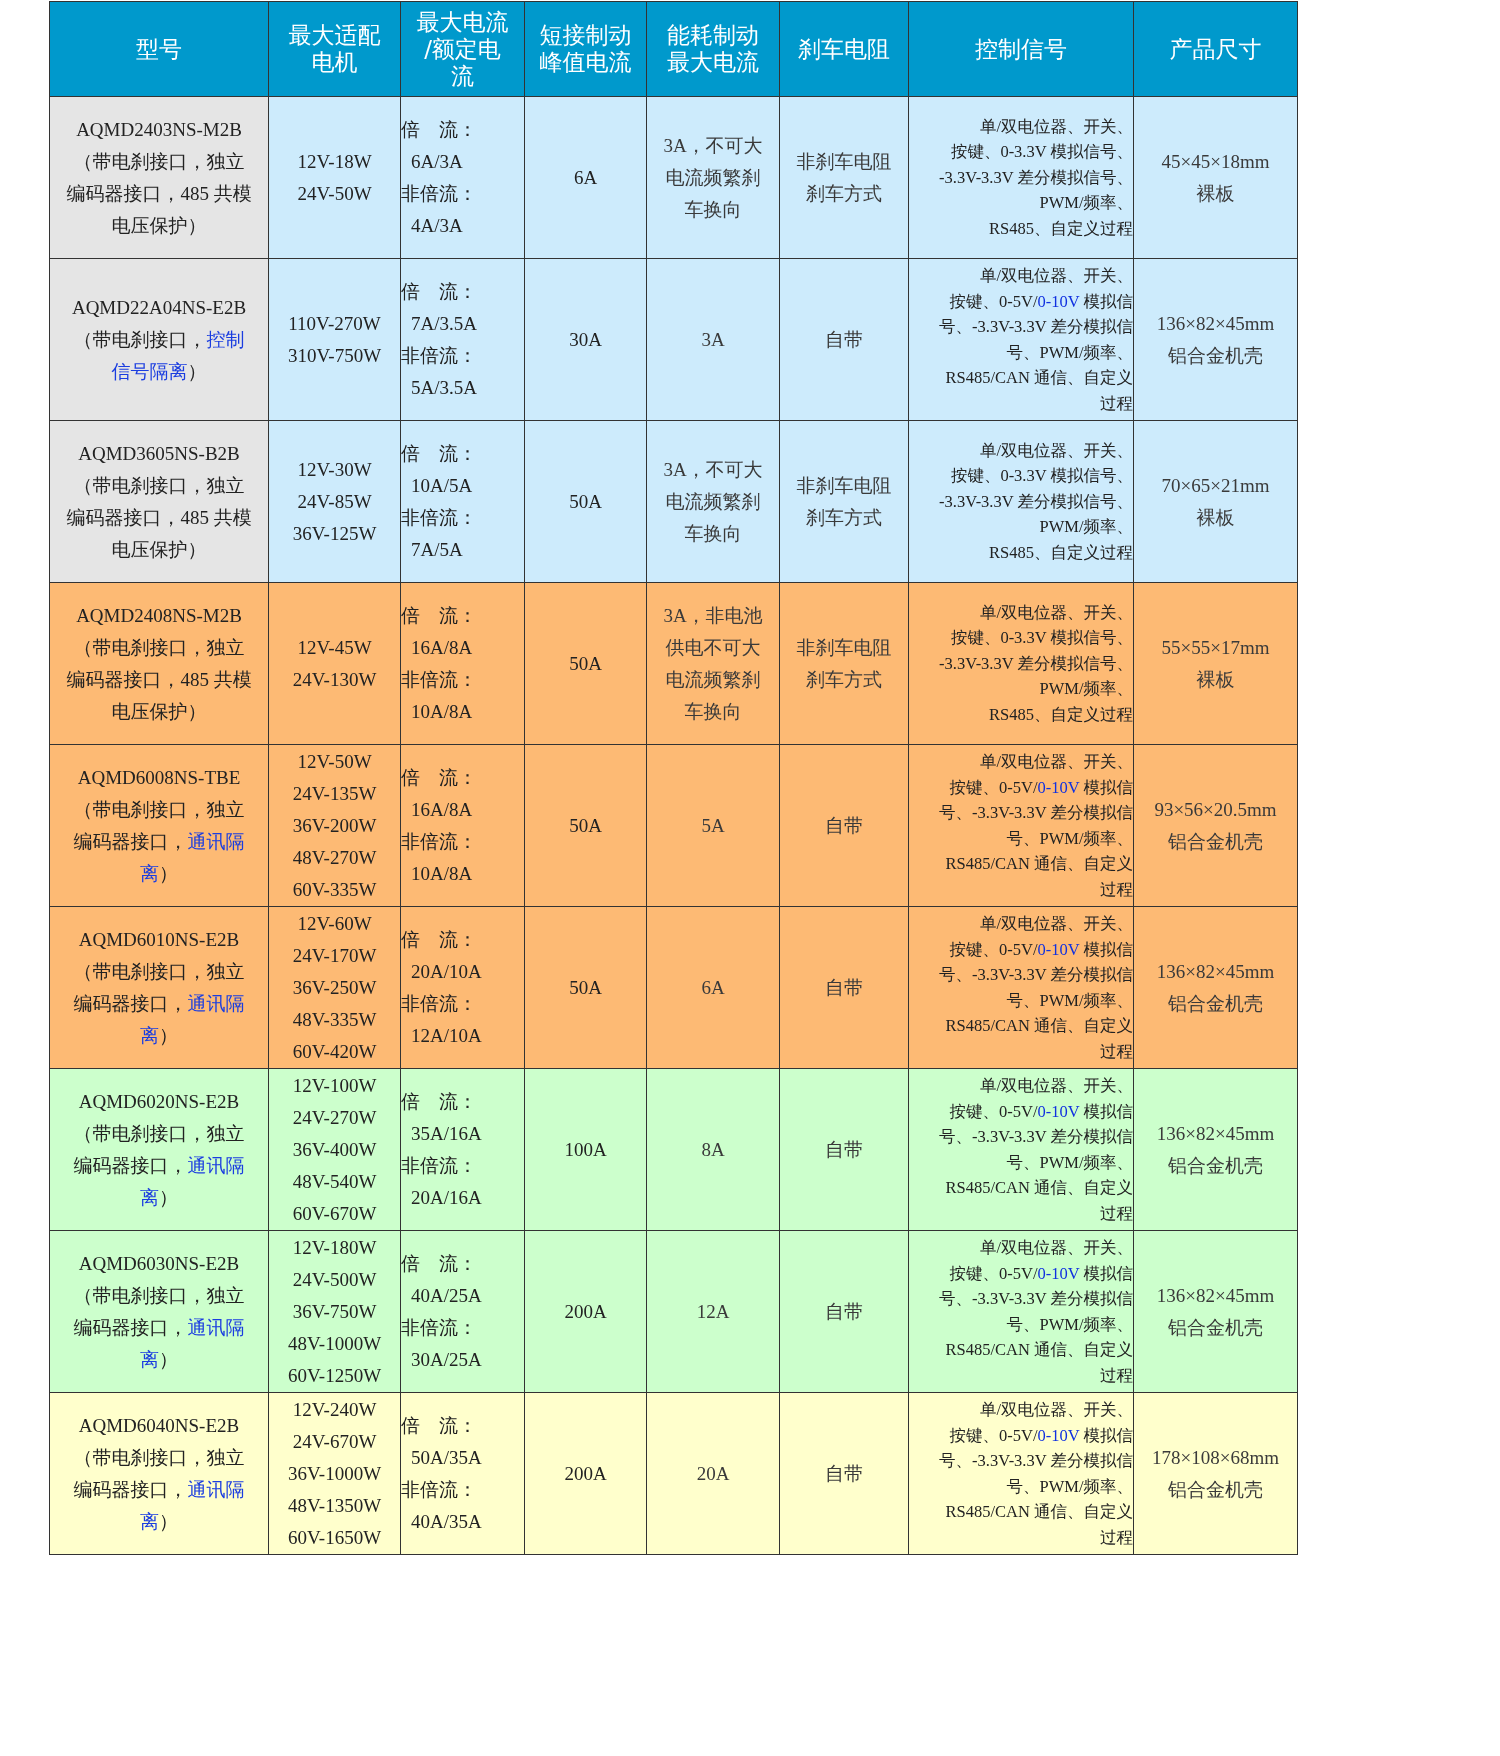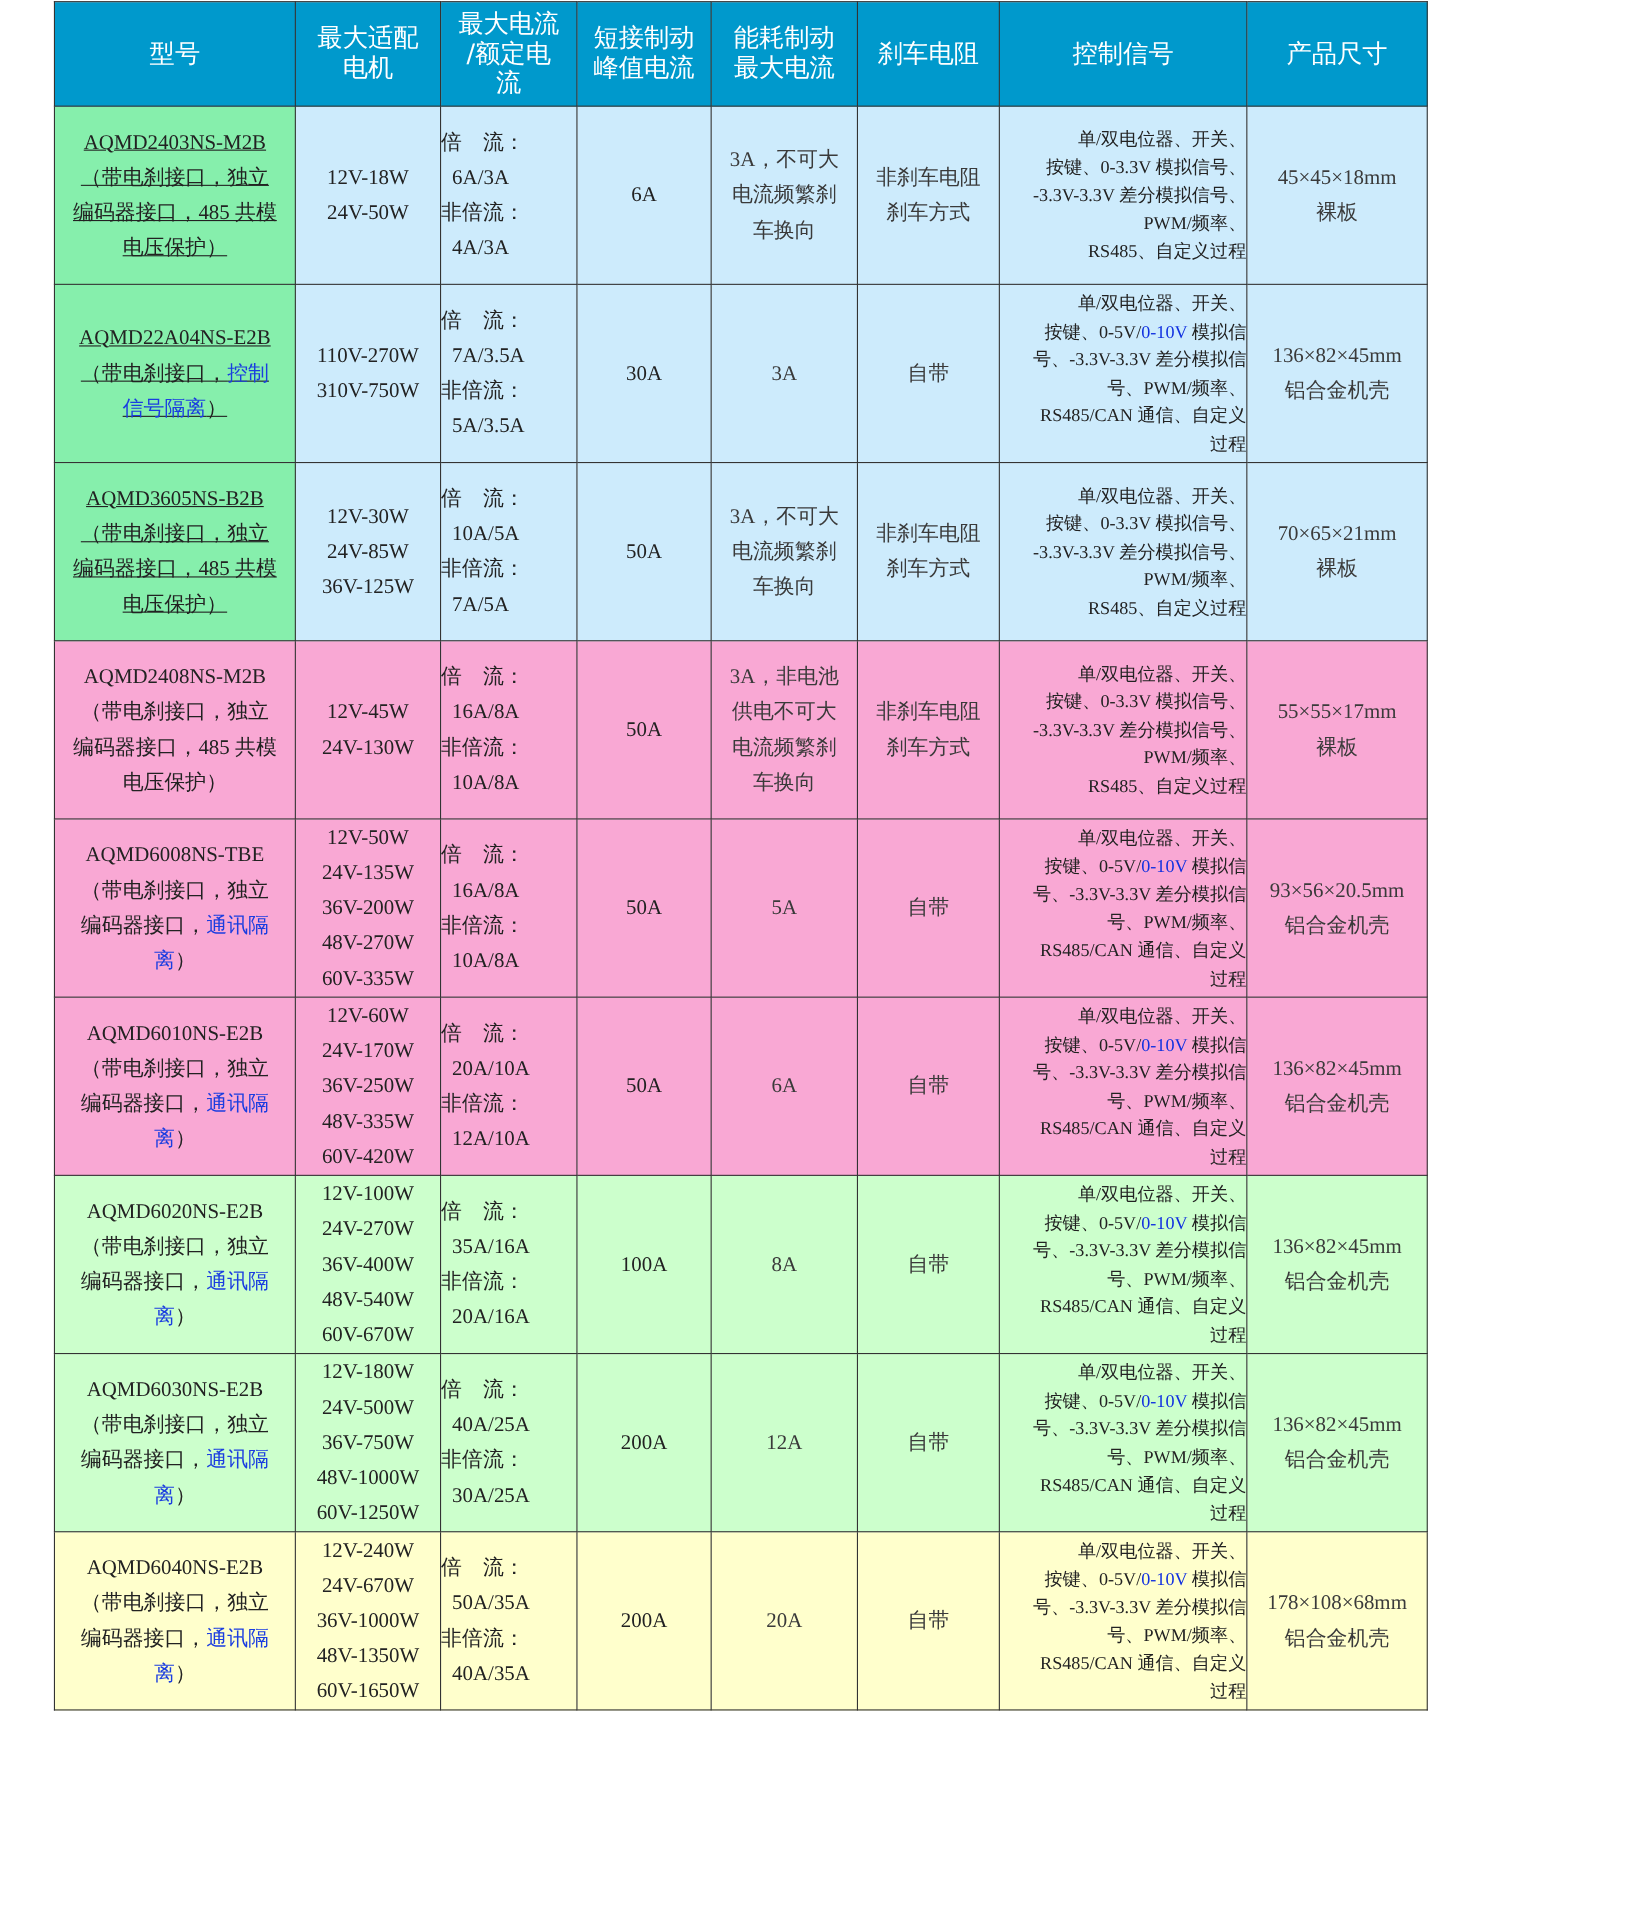--- a/index.html
+++ b/index.html
@@ -22,22 +22,22 @@
     background: #0099cc;
     color: #ffffff;
     font-family: "DejaVu Sans", "Liberation Sans", sans-serif;
     font-weight: normal;
     font-size: 23px;
     line-height: 27px;
     height: 94px;
   }
   .spec-table td { height: 161px; font-size: 19px; line-height: 32px; }
   tr.band-blue td { background: #cdebfc; }
-  tr.band-blue td.col-model { background: #86efac; text-decoration: underline; }
-  tr.band-cyan td { background: #f9a8d4; }
+  tr.band-blue td.col-model { background: #e5e5e5; }
+  tr.band-cyan td { background: #fdba74; }
   tr.band-green td { background: #ccffcc; }
   tr.band-yellow td { background: #ffffcc; }
   .model-name { display: block; }
   .line { display: block; }
   .hl { color: #1a3de0; text-align: right; }
   .hl-bold { color: #1030e0; font-weight: normal; }
   td.col-current { text-align: left; }
   td.col-current .line.value { padding-left: 10px; }
   td.col-signal { text-align: right; padding-left: 12px; font-size: 16.5px; line-height: 25.5px; }
   td.col-dyn, td.col-res, td.col-size { color: #3a3a3a; }

